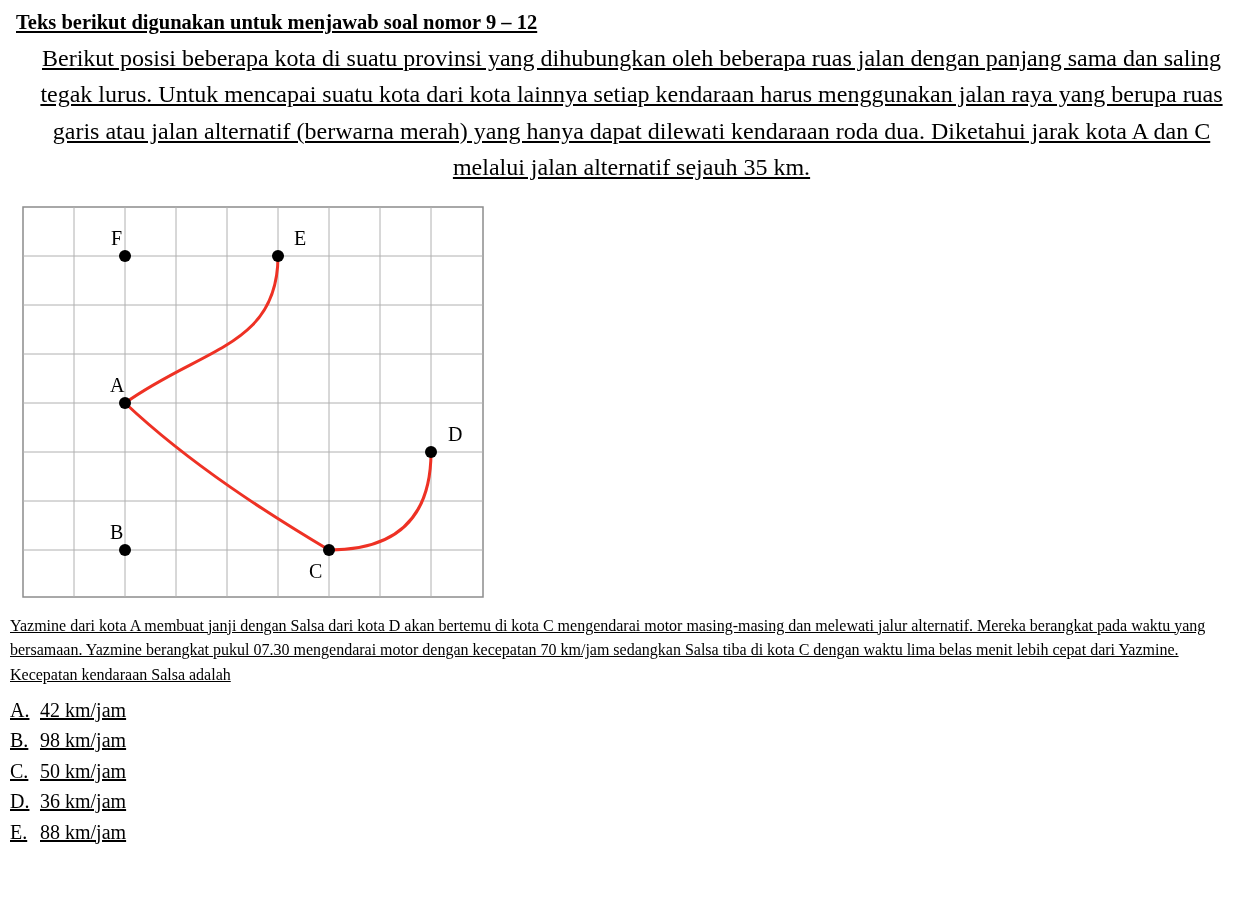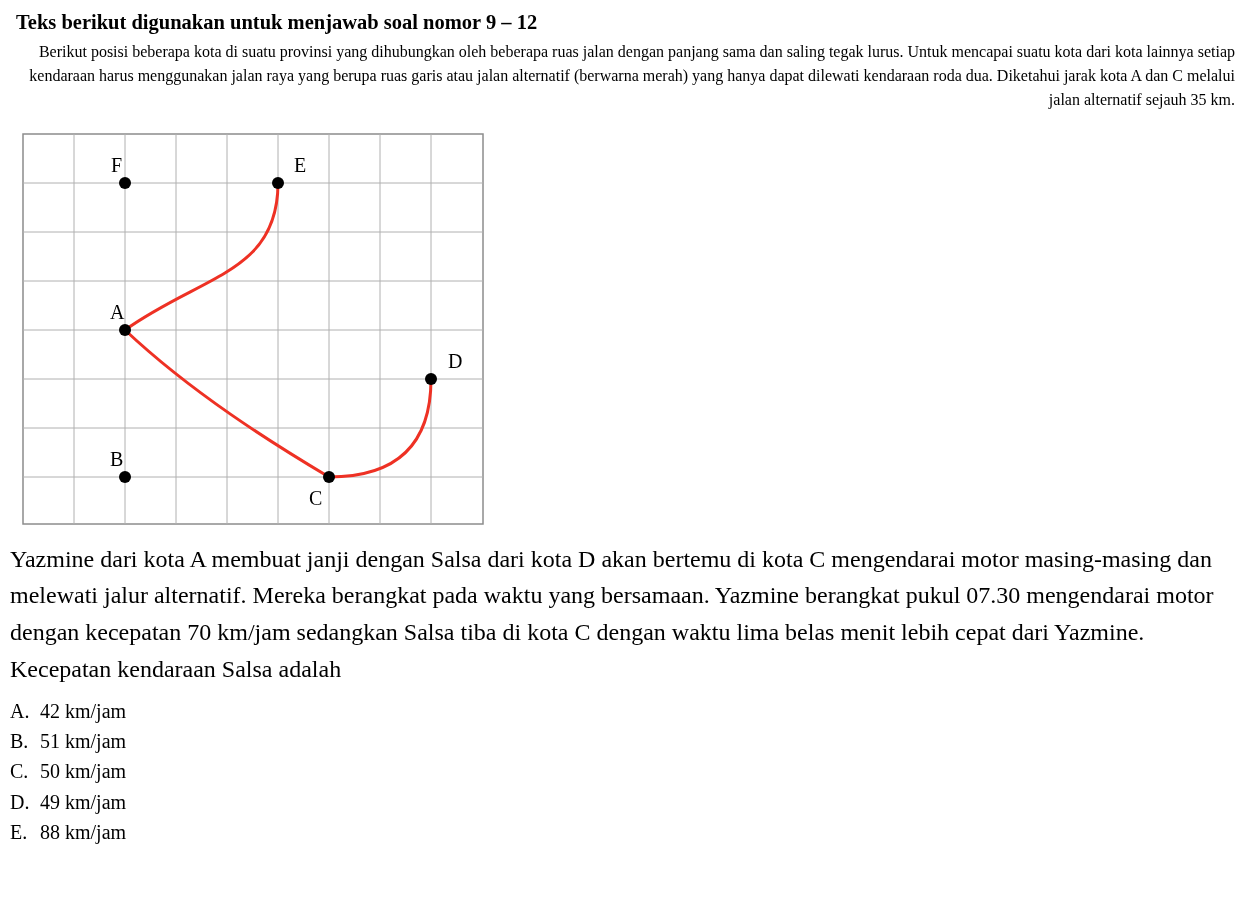--- a/index.html
+++ b/index.html
@@ -11,42 +11,43 @@
     width: 1249px;
     height: 897px;
     font-family: "Liberation Serif", serif;
     color: #000000;
     position: relative;
     overflow: hidden;
   }
   .page {
     padding: 8px 8px 0 8px;
     box-sizing: border-box;
+    text-decoration: underline;
   }
   .title {
     font-family: "Liberation Serif", serif;
     font-weight: bold;
     font-size: 20.5px;
     line-height: 1.45;
     margin: 0 0 2px 8px;
   }
   .intro {
-    font-size: 16px;
+    font-size: 24px;
     line-height: 1.52;
     margin: 0 6px 0 20px;
-    text-align: right;
+    text-align: center;
   }
   .figure-wrap {
     margin: 20px 0 0 14px;
   }
   svg.grid-figure {
     display: block;
   }
   .body-text {
-    font-size: 24px;
+    font-size: 16px;
     line-height: 1.53;
     margin: 16px 6px 0 2px;
   }
   .options {
     margin: 8px 0 0 2px;
     font-size: 20px;
     line-height: 1.52;
   }
   .option-row {
     display: flex;
@@ -117,29 +118,29 @@
 
   <p class="body-text">Yazmine dari kota A membuat janji dengan Salsa dari kota D akan bertemu di kota C mengendarai motor masing-masing dan melewati jalur alternatif. Mereka berangkat pada waktu yang bersamaan. Yazmine berangkat pukul 07.30 mengendarai motor dengan kecepatan 70 km/jam sedangkan Salsa tiba di kota C dengan waktu lima belas menit lebih cepat dari Yazmine. Kecepatan kendaraan Salsa adalah</p>
 
   <div class="options">
     <div class="option-row">
       <span class="option-letter">A.</span>
       <span class="option-text">42 km/jam</span>
     </div>
     <div class="option-row">
       <span class="option-letter">B.</span>
-      <span class="option-text">51 km/jam</span>
+      <span class="option-text">98 km/jam</span>
     </div>
     <div class="option-row">
       <span class="option-letter">C.</span>
       <span class="option-text">50 km/jam</span>
     </div>
     <div class="option-row">
       <span class="option-letter">D.</span>
-      <span class="option-text">49 km/jam</span>
+      <span class="option-text">36 km/jam</span>
     </div>
     <div class="option-row">
       <span class="option-letter">E.</span>
       <span class="option-text">88 km/jam</span>
     </div>
   </div>
 
 </div>
 
 </body></html>

